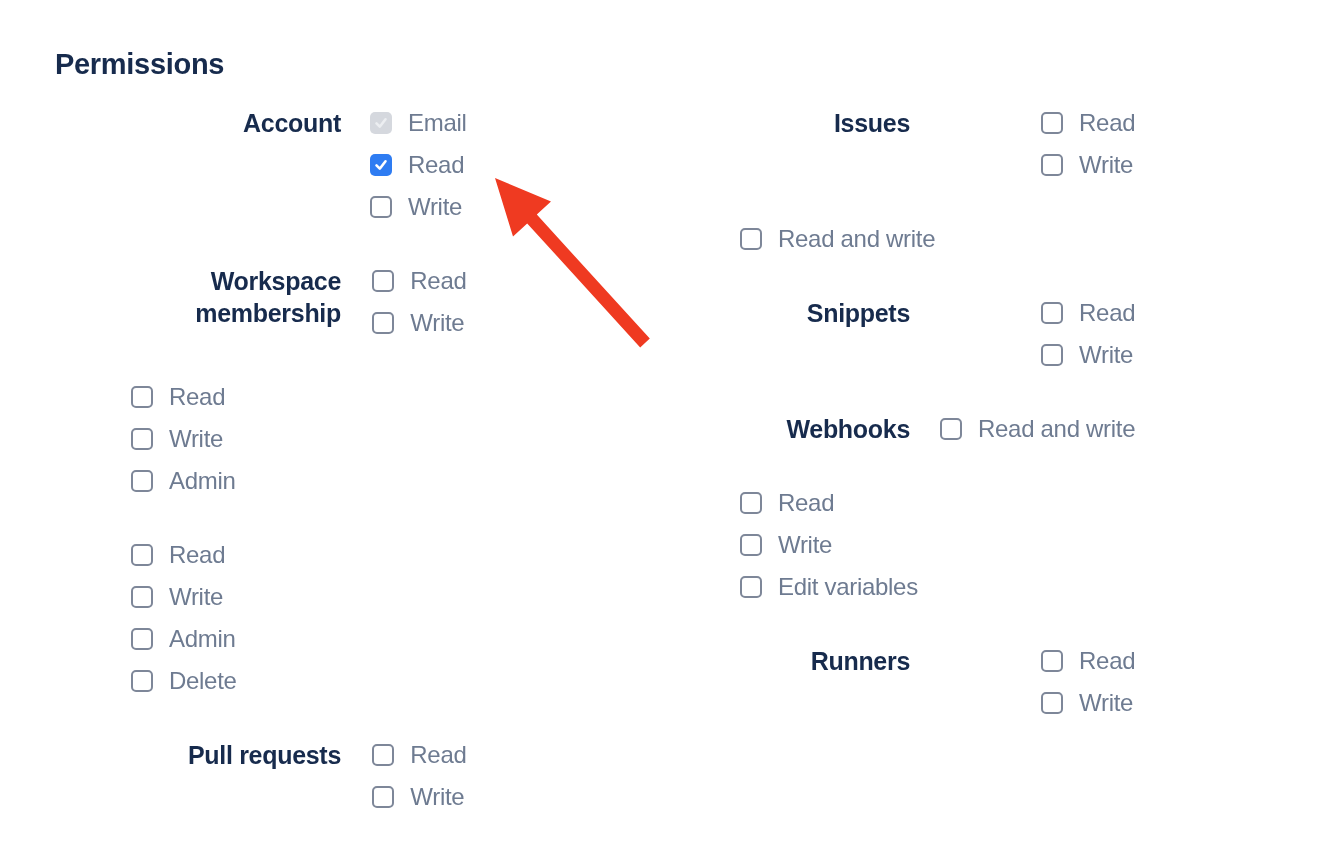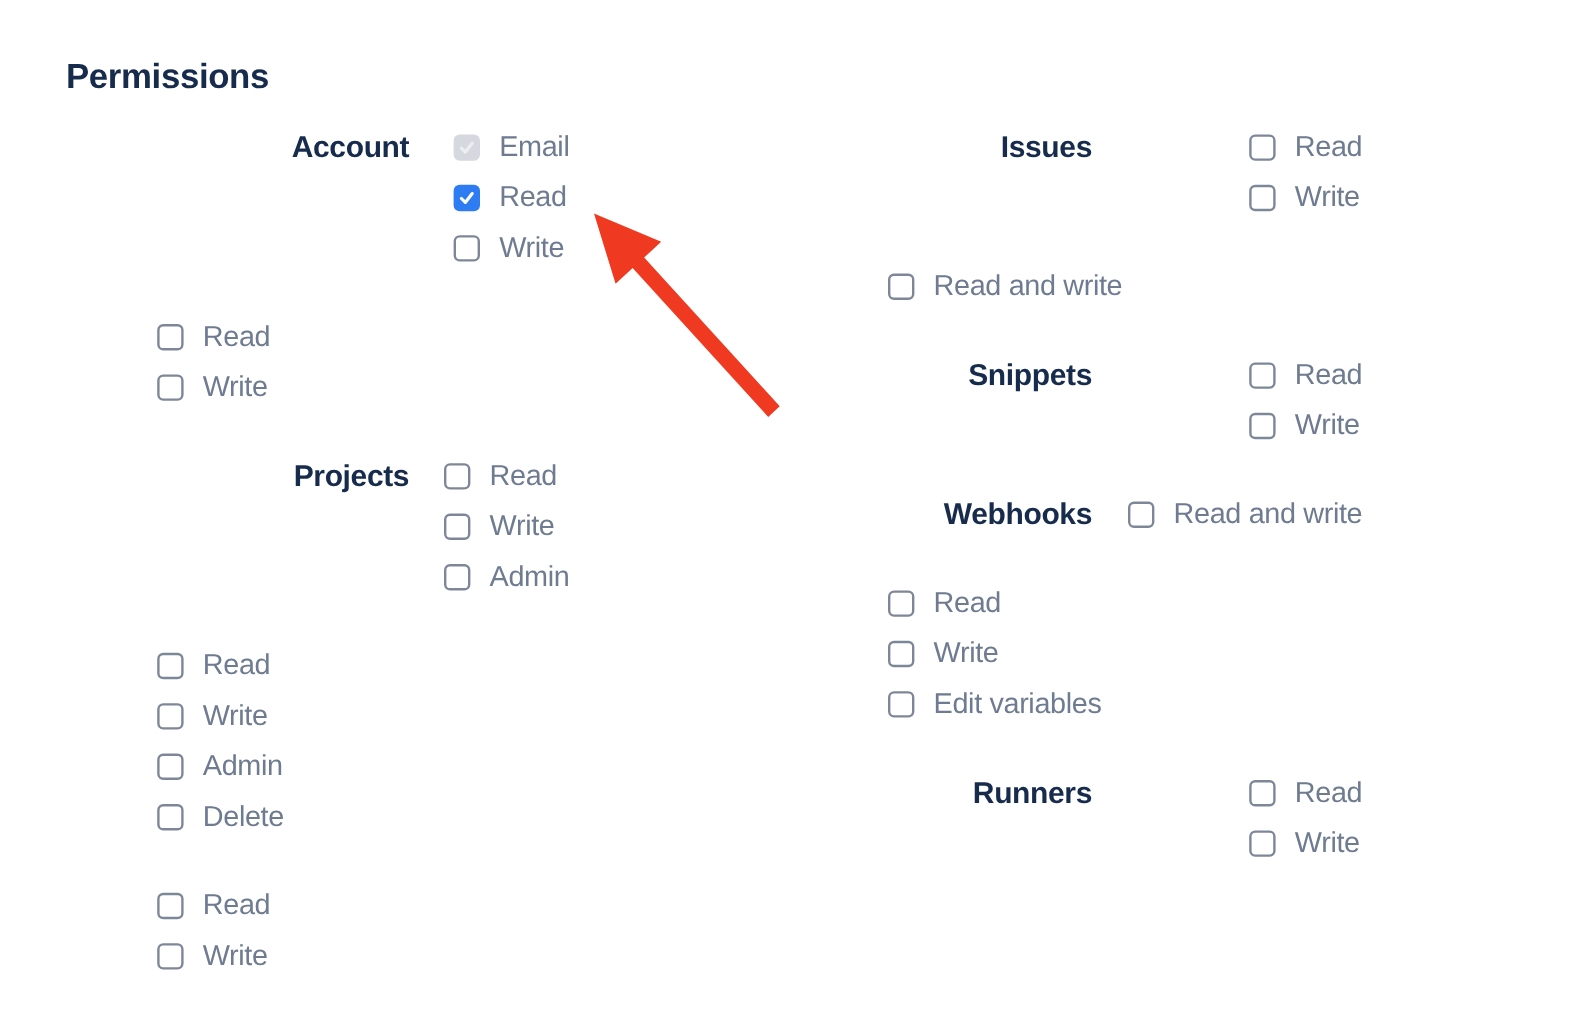--- a/index.html
+++ b/index.html
@@ -83,33 +83,33 @@
           </span>
           <span class="opt-label">Read</span>
         </label>
         <label class="opt-row">
           <span class="cb unchecked" role="checkbox" aria-checked="false"></span>
           <span class="opt-label">Write</span>
         </label>
       </div>
     </div>
     <div class="perm-group">
-      <div class="perm-options">
-        <label class="opt-row">
-          <span class="cb unchecked" role="checkbox" aria-checked="false"></span>
-          <span class="opt-label">Read</span>
-        </label>
-        <label class="opt-row">
-          <span class="cb unchecked" role="checkbox" aria-checked="false"></span>
-          <span class="opt-label">Write</span>
-        </label>
-      </div>
-    </div>
-    <div class="perm-group">
-      <div class="perm-label">Projects</div>
+      <div class="perm-label">Workspace membership</div>
+      <div class="perm-options">
+        <label class="opt-row">
+          <span class="cb unchecked" role="checkbox" aria-checked="false"></span>
+          <span class="opt-label">Read</span>
+        </label>
+        <label class="opt-row">
+          <span class="cb unchecked" role="checkbox" aria-checked="false"></span>
+          <span class="opt-label">Write</span>
+        </label>
+      </div>
+    </div>
+    <div class="perm-group">
       <div class="perm-options">
         <label class="opt-row">
           <span class="cb unchecked" role="checkbox" aria-checked="false"></span>
           <span class="opt-label">Read</span>
         </label>
         <label class="opt-row">
           <span class="cb unchecked" role="checkbox" aria-checked="false"></span>
           <span class="opt-label">Write</span>
         </label>
         <label class="opt-row">
@@ -132,20 +132,21 @@
           <span class="cb unchecked" role="checkbox" aria-checked="false"></span>
           <span class="opt-label">Admin</span>
         </label>
         <label class="opt-row">
           <span class="cb unchecked" role="checkbox" aria-checked="false"></span>
           <span class="opt-label">Delete</span>
         </label>
       </div>
     </div>
     <div class="perm-group">
+      <div class="perm-label">Pull requests</div>
       <div class="perm-options">
         <label class="opt-row">
           <span class="cb unchecked" role="checkbox" aria-checked="false"></span>
           <span class="opt-label">Read</span>
         </label>
         <label class="opt-row">
           <span class="cb unchecked" role="checkbox" aria-checked="false"></span>
           <span class="opt-label">Write</span>
         </label>
       </div>

